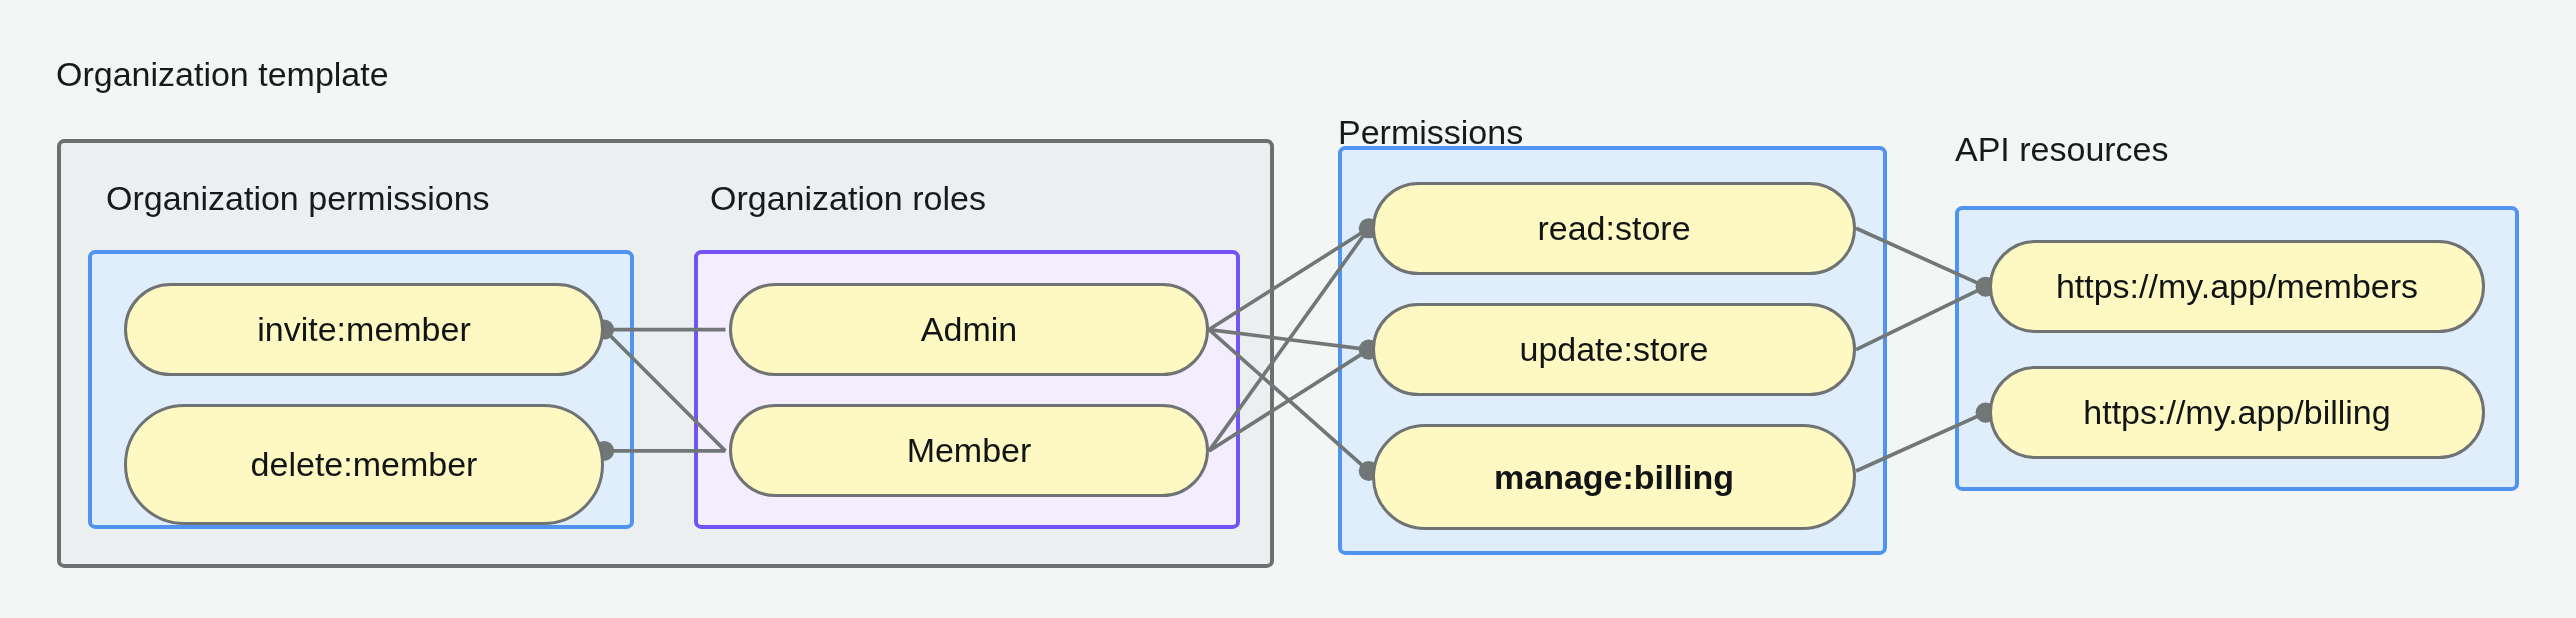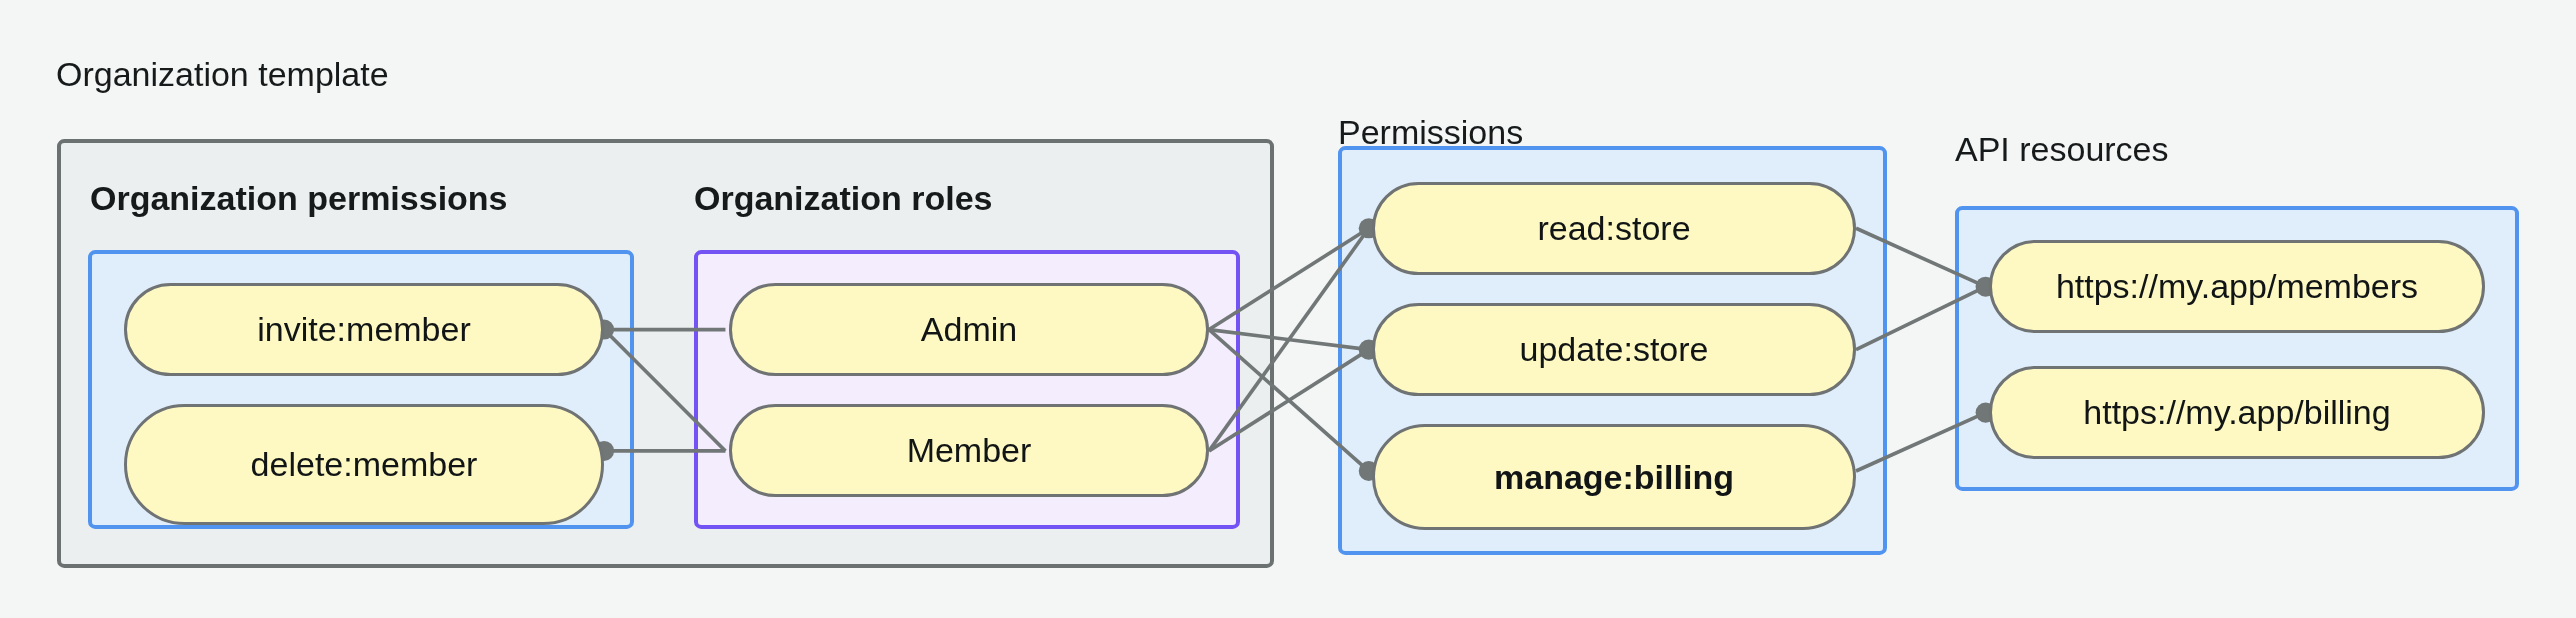--- a/index.html
+++ b/index.html
@@ -22,23 +22,24 @@
     font-size: 34px;
     color: #161a1a;
     font-weight: 400;
     white-space: nowrap;
     line-height: 1;
   }
   .sub-label {
     position: absolute;
     font-size: 34px;
     color: #161a1a;
-    font-weight: 700;
+    font-weight: 400;
     white-space: nowrap;
     line-height: 1;
+    margin-left: 16px;
   }
 
   
   .container {
     position: absolute;
     box-sizing: border-box;
     border-radius: 7.3px;
   }
   .container.gray {
     background: #ecefef;

